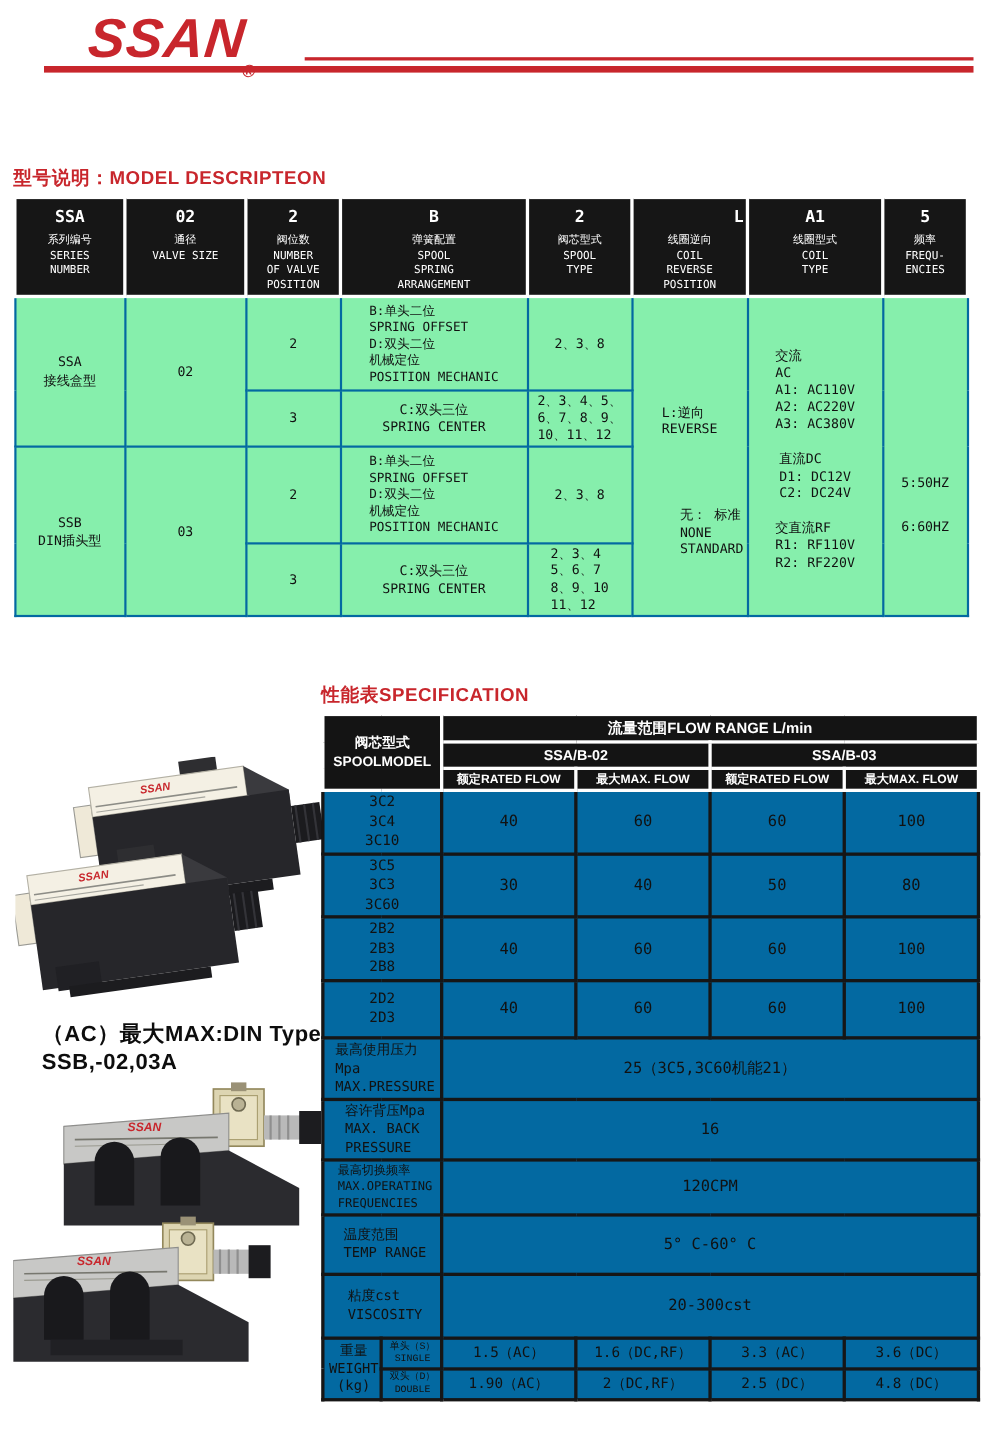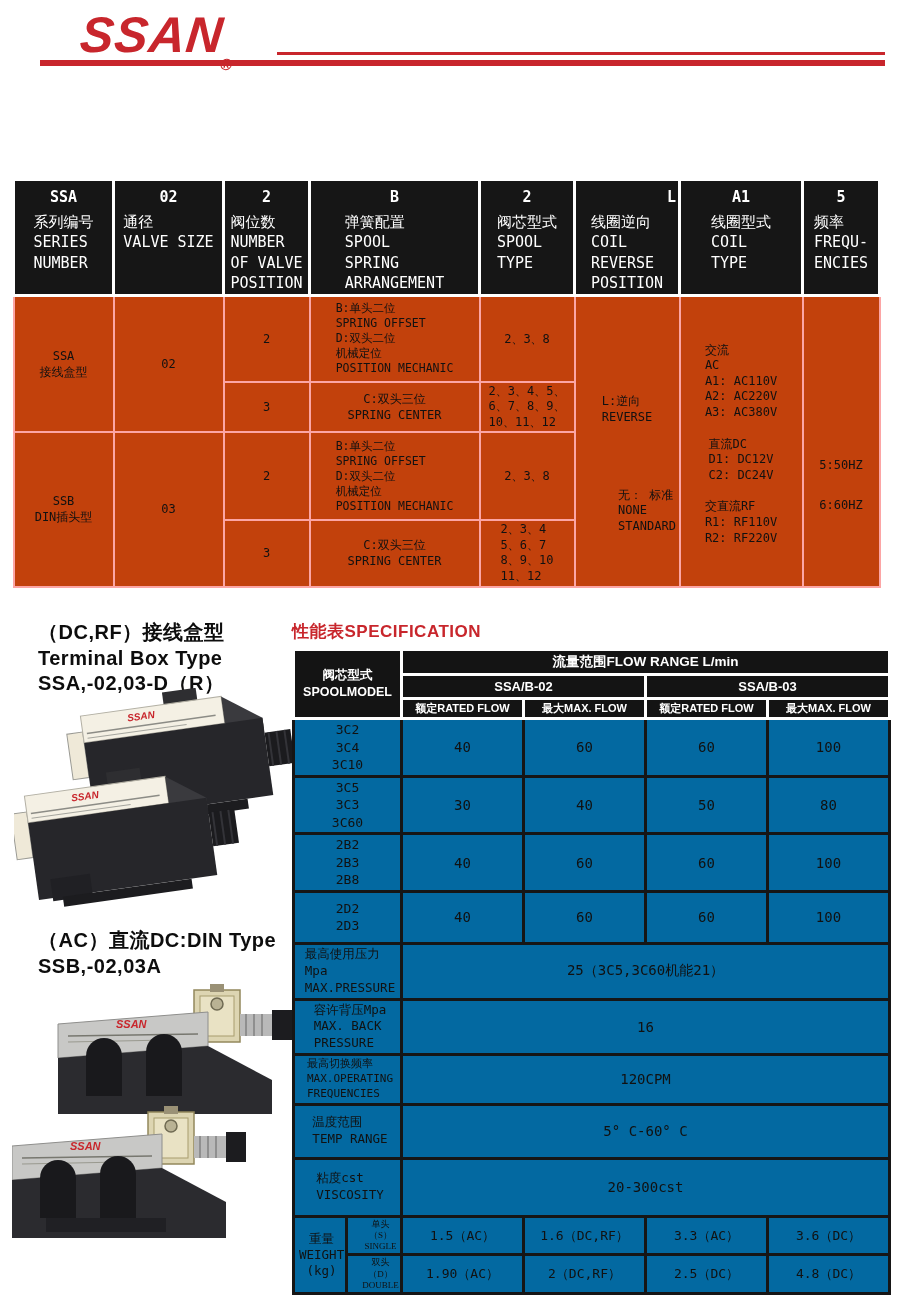--- a/index.html
+++ b/index.html
@@ -20,23 +20,23 @@
   .lblock{display:inline-block;text-align:left;white-space:pre-line;line-height:1.3;}
 
   
   table.mtable{position:absolute;left:12px;top:178px;border-collapse:collapse;table-layout:fixed;width:866px;}
   table.mtable th{background:#161616;color:#fff;border:3px solid #fff;vertical-align:top;
         padding-top:7px;font-weight:normal;}
   table.mtable th .code{font-size:15px;font-weight:bold;text-align:center;
         font-family:"DejaVu Sans Mono","Liberation Mono",monospace;}
   table.mtable th .code.right{text-align:right;padding-right:1px;}
   table.mtable th .hl{text-align:center;margin-top:6px;}
-  table.mtable th .hlbl{display:inline-block;text-align:left;white-space:pre-line;
-        font-size:15px;line-height:1.35;font-family:"DejaVu Sans Mono","Liberation Mono",monospace;}
-  table.mtable td{border:2px solid #fca5a5;background:#c2410c;text-align:center;vertical-align:middle;
+  table.mtable th .hlbl{display:inline-block;text-align:center;white-space:pre-line;
+        font-size:10px;line-height:1.35;font-family:"DejaVu Sans Mono","Liberation Mono",monospace;}
+  table.mtable td{border:2px solid #0369a1;background:#86efac;text-align:center;vertical-align:middle;
         font-size:12px;font-family:"DejaVu Sans Mono","Liberation Mono",monospace;}
   table.mtable td.c{white-space:pre-line;line-height:1.35;}
   table.mtable td.spring{font-size:11.5px;}
   .crev .cr-top{margin-top:46px;}
   .crev .cr-bot{margin-top:62px;padding-left:40px;}
   .ctype{font-size:11.5px;}
   .ctype .ct{text-align:center;}
   .ctype .ct-ac{margin-top:6px;}
   .ctype .ct-dc{margin-top:16px;}
   .ctype .ct-rf{margin-top:16px;}
@@ -57,39 +57,40 @@
   .grph{font-size:13px;}
   .subh{font-size:11px;font-weight:bold;}
   td.modelc{font-size:13px;white-space:pre-line;line-height:1.35;
         font-family:"DejaVu Sans Mono","Liberation Mono",monospace;}
   td.val{font-size:14px;font-family:"DejaVu Sans Mono","Liberation Mono",monospace;}
   td.slabel{text-align:left;padding-left:6px;font-size:12.5px;
         font-family:"DejaVu Sans Mono","Liberation Mono",monospace;}
   td.slabel .lblock{line-height:1.35;}
   td.wlabel{font-size:12.5px;text-align:left;padding-left:4px;white-space:pre-line;line-height:1.3;
         font-family:"DejaVu Sans Mono","Liberation Mono",monospace;}
-  td.wsub{font-size:9px;white-space:pre-line;line-height:1.25;text-align:left;padding-left:14px;
-        font-family:Liberation Serif, serif;}
+  td.wsub{font-size:9px;white-space:pre-line;line-height:1.25;text-align:left;padding-left:3px;
+        font-family:Liberation Mono, monospace;}
   td.wval{font-size:13px;font-family:"DejaVu Sans Mono","Liberation Mono",monospace;}
 
   .page-num{position:absolute;left:0;top:1286px;width:886px;text-align:center;font-size:14px;
         font-family:"DejaVu Sans Mono","Liberation Mono",monospace;}
 
   svg .brandtxt{fill:var(--brand-red,#c8262c);font-weight:bold;font-style:italic;
         font-family:"Liberation Sans",sans-serif;}
 </style>
 </head>
 <body>
 
 <div class="page">
 
   <div class="logo"><span>SSAN</span><span class="reg">®</span></div>
   <div class="rule-thin"></div>
   <div class="rule-thick"></div>
 
+  <div class="sec-title" style="left:12px;top:150px;">型号说明：MODEL DESCRIPTEON</div>
 
   <table class="mtable">
     <colgroup>
       <col style="width:100px">
         <col style="width:110px">
         <col style="width:86px">
         <col style="width:170px">
       <col style="width:95px">
         <col style="width:105px">
         <col style="width:123px">
@@ -209,23 +210,20 @@
       <td class="c">C:双头三位
 SPRING CENTER</td>
       <td class="c"><span class="lblock">2、3、4
 5、6、7
 8、9、10
 11、12</span></td>
     </tr>
   </tbody>
     </table>
 
-  <div class="prod-label" style="left:38px;top:620px;">（DC,RF）接线盒型
-Terminal  Box Type
-SSA,-02,03-D（R）</div>
 
   <svg style="position:absolute;left:14px;top:688px;" width="282" height="228" viewBox="0 0 282 228">
 
     <g transform="translate(56,2) rotate(-8 100 60)">
       <rect x="0" y="30" width="16" height="46" fill="#efe9d8" stroke="#9a9a94" stroke-width="1"></rect>
       <rect x="100" y="2" width="34" height="14" fill="#2e2e31"></rect>
       <rect x="16" y="14" width="142" height="27" fill="#f4f0e4" stroke="#b3b0a4" stroke-width="1"></rect>
       <text class="brandtxt" x="62" y="26" font-size="10">SSAN</text>
       <line x1="20" y1="32" x2="150" y2="32" stroke="#8c8c86" stroke-width="1.5"></line>
       <line x1="20" y1="37" x2="120" y2="37" stroke="#a5a59e" stroke-width="1"></line>
@@ -361,21 +359,21 @@
       <td class="wsub">双头（D）
 DOUBLE</td>
       <td class="wval">1.90（AC）</td>
       <td class="wval">2（DC,RF）</td>
       <td class="wval">2.5（DC）</td>
       <td class="wval">4.8（DC）</td>
     </tr>
   </tbody>
     </table>
 
-  <div class="prod-label" style="left:38px;top:928px;">（AC）直流DC:DIN Type
+  <div class="prod-label" style="left:38px;top:928px;">（AC）最大MAX:DIN Type
 SSB,-02,03A</div>
 
   <svg style="position:absolute;left:12px;top:978px;" width="292" height="272" viewBox="0 0 292 272">
 
     <g transform="translate(46,6)">
       <rect x="136" y="6" width="46" height="52" fill="#ddd5b2" stroke="#93885c" stroke-width="1.5"></rect>
       <rect x="142" y="12" width="34" height="40" fill="#e9e2c4" stroke="#a89d6f" stroke-width="1"></rect>
       <circle cx="159" cy="20" r="6" fill="#b9b294" stroke="#6f6a52" stroke-width="1.5"></circle>
       <rect x="152" y="0" width="14" height="8" fill="#9a9176"></rect>
       <rect x="182" y="30" width="34" height="22" fill="#b9b9b9"></rect>

